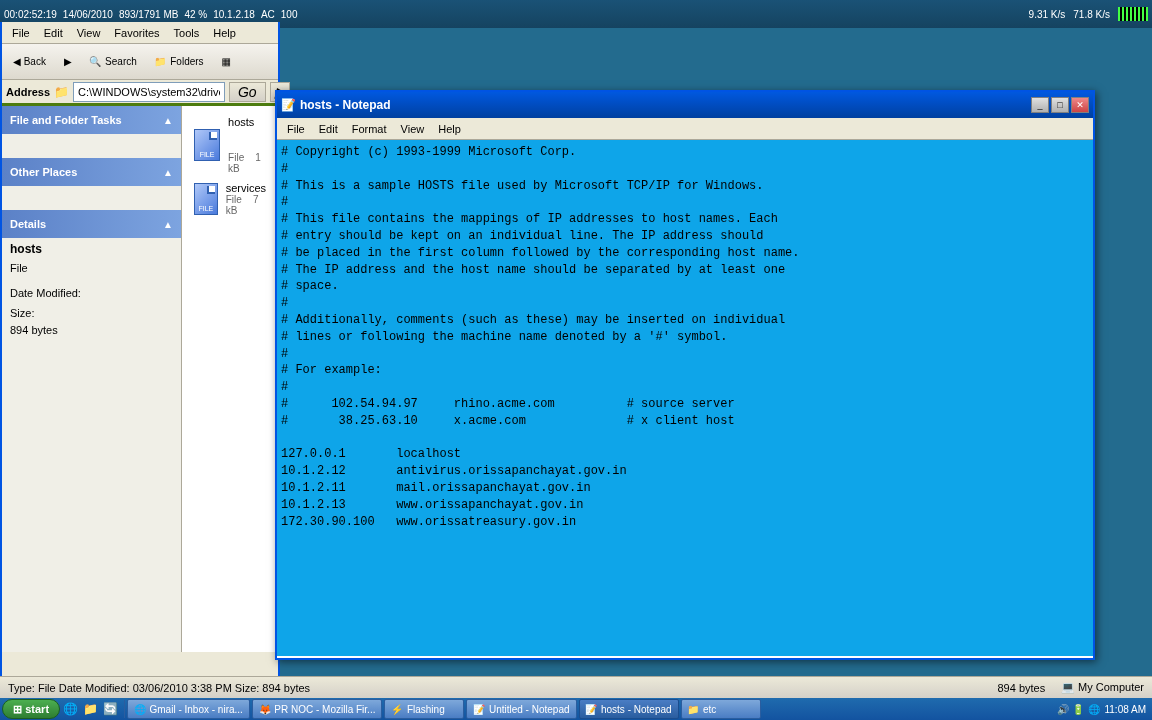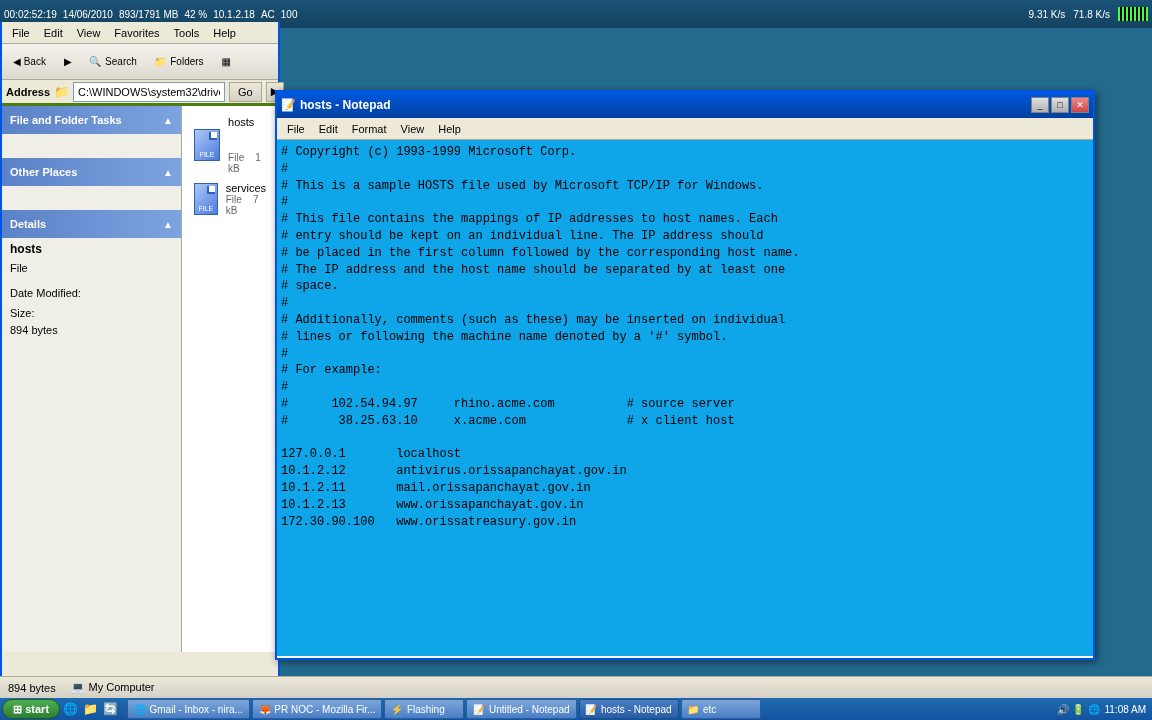--- a/index.html
+++ b/index.html
@@ -368,22 +368,23 @@
     .chevron {
       font-size: 10px;
       color: white;
     }
 
     .go-btn {
       height: 20px;
       padding: 0 8px;
       background: linear-gradient(to bottom, #ECE9D8, #D4D0C8);
       border: 1px solid #ACA899;
-      font-size: 11px;
-      cursor: pointer;
+      font-size: 14px;
+      cursor: pointer;
+      font-style: italic;
     }
   </style>
 </head>
 <body>
 
 <div class="taskbar-top">
   <div class="taskbar-top-left">
     <span>00:02:52:19</span>
     <span>14/06/2010</span>
     <span>893/1791 MB</span>
@@ -550,20 +551,21 @@
 #       38.25.63.10     x.acme.com              # x client host
 
 127.0.0.1       localhost
 10.1.2.12       antivirus.orissapanchayat.gov.in
 10.1.2.11       mail.orissapanchayat.gov.in
 10.1.2.13       www.orissapanchayat.gov.in
 172.30.90.100   www.orissatreasury.gov.in</textarea>
 </div>
 
 <div class="status-bar">
+  <span>Type: File  Date Modified: 03/06/2010 3:38 PM  Size: 894 bytes</span>
   <div style="display:flex;align-items:center;gap:16px;">
     <span>894 bytes</span>
     <span>
       <span>💻</span>
       <span>My Computer</span>
     </span>
   </div>
 </div>
 
 <div class="taskbar-bottom">

